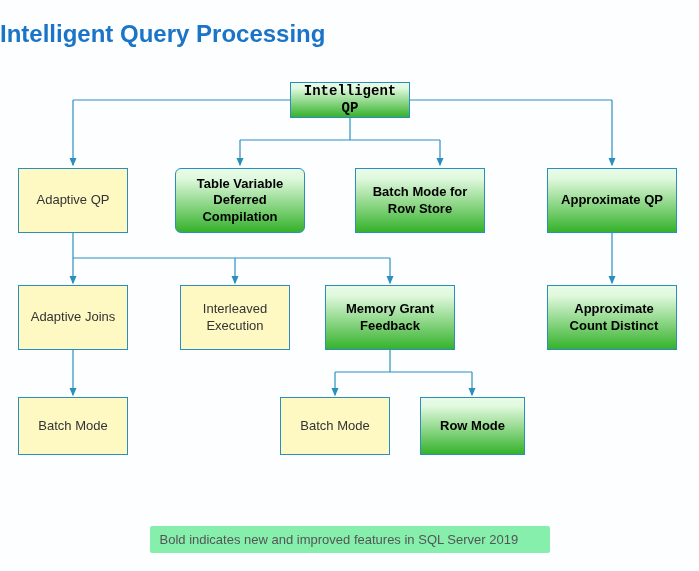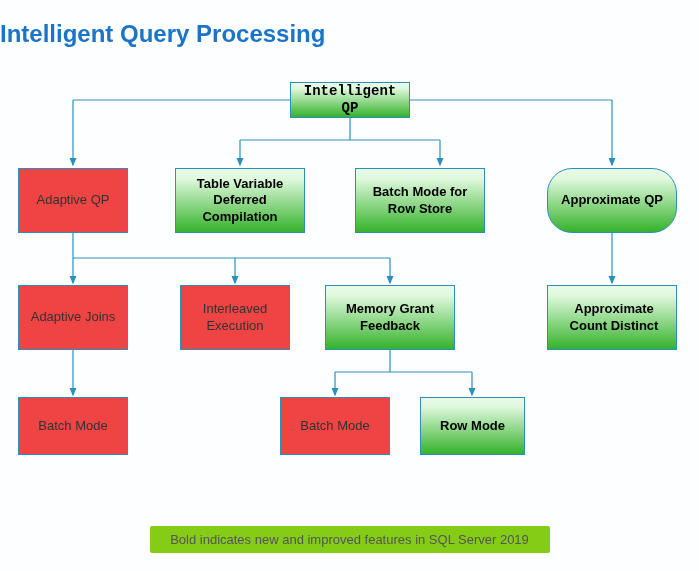--- a/index.html
+++ b/index.html
@@ -18,21 +18,21 @@
     left: 0;
     right: 0;
     text-align: left;
     font-size: 24px;
     font-weight: bold;
     color: #1a74c7;
   }
   .box {
     position: absolute;
     border: 1px solid #2a8fbd;
-    background: #ef4444;
+    background: #fef9c3;
     font-size: 13px;
     color: #333;
     display: flex;
     align-items: center;
     justify-content: center;
     text-align: center;
     box-sizing: border-box;
     padding: 4px;
     line-height: 1.25;
   }
@@ -62,24 +62,24 @@
   }
   .arrowhead {
     fill: #2a8fbd;
     stroke: none;
   }
   .footer {
     position: absolute;
     bottom: 18px;
     left: 0;
     right: 0;
-    text-align: center;
+    text-align: left;
     font-size: 13px;
     color: #555;
-    background: #84cc16;
+    background: #86efac;
     width: 380px;
     margin: 0 auto;
     padding: 6px 10px;
     border-radius: 2px;
   }
 </style>
 </head>
 <body>
 
 <div class="title">Intelligent Query Processing</div>
@@ -115,23 +115,23 @@
 
   <line x1="390" y1="350" x2="390" y2="372"></line>
   <line x1="335" y1="372" x2="472" y2="372"></line>
   <line x1="335" y1="372" x2="335" y2="395" marker-end="url(#ah)"></line>
   <line x1="472" y1="372" x2="472" y2="395" marker-end="url(#ah)"></line>
 </svg>
 
 <div class="box root" style="left:290px; top:82px; width:120px; height:36px;font-family:Liberation Mono, monospace;">Intelligent QP</div>
 
 <div class="box" style="left:18px; top:168px; width:110px; height:65px;">Adaptive QP</div>
-<div class="box green" style="left:175px; top:168px; width:130px; height:65px;">Table Variable Deferred Compilation</div>
+<div class="box green" style="left:175px; top:168px; width:130px; height:65px;border-radius:6px;">Table Variable Deferred Compilation</div>
 <div class="box green" style="left:355px; top:168px; width:130px; height:65px;">Batch Mode for Row Store</div>
-<div class="box green" style="left:547px; top:168px; width:130px; height:65px;border-radius:25px;">Approximate QP</div>
+<div class="box green" style="left:547px; top:168px; width:130px; height:65px;">Approximate QP</div>
 
 <div class="box" style="left:18px; top:285px; width:110px; height:65px;">Adaptive Joins</div>
 <div class="box" style="left:180px; top:285px; width:110px; height:65px;">Interleaved Execution</div>
 <div class="box green" style="left:325px; top:285px; width:130px; height:65px;">Memory Grant Feedback</div>
 <div class="box green" style="left:547px; top:285px; width:130px; height:65px;padding-left:8px;">Approximate Count Distinct</div>
 
 <div class="box" style="left:18px; top:397px; width:110px; height:58px;">Batch Mode</div>
 <div class="box" style="left:280px; top:397px; width:110px; height:58px;">Batch Mode</div>
 <div class="box green" style="left:420px; top:397px; width:105px; height:58px;">Row Mode</div>
 

